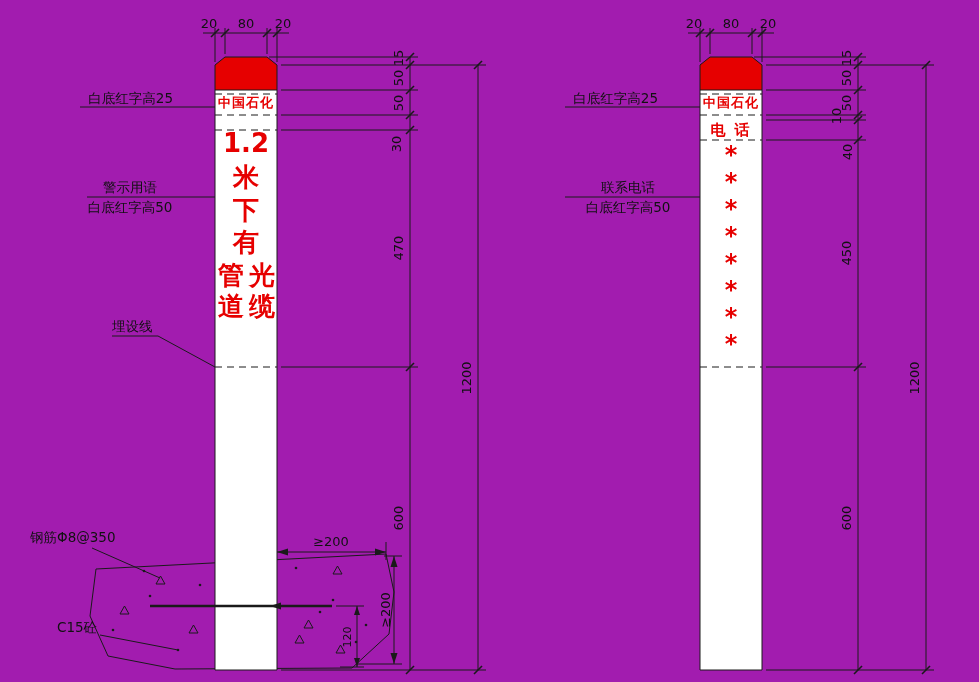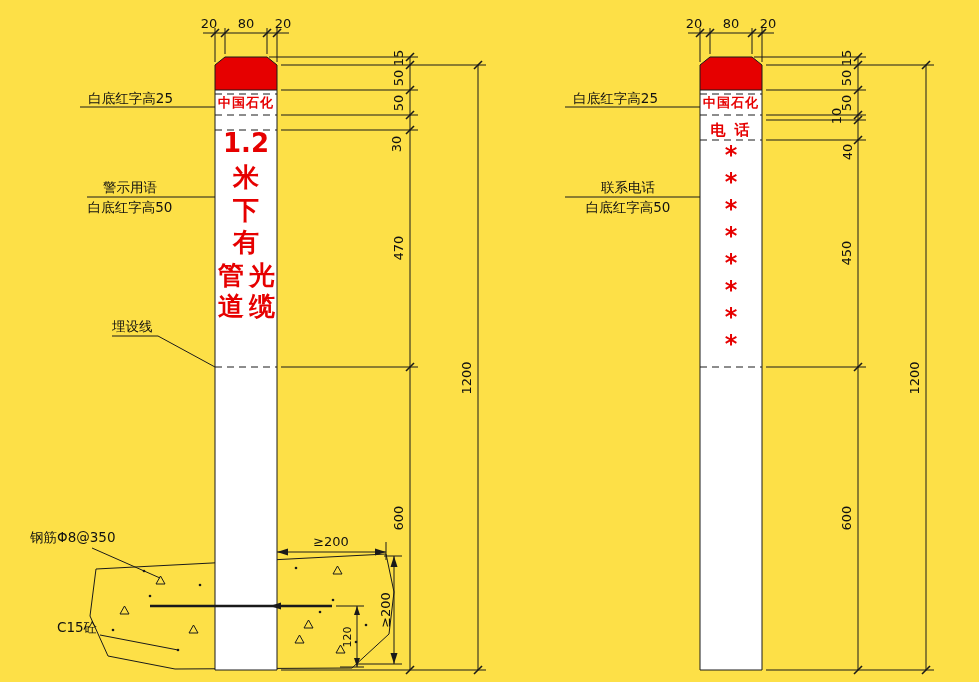--- a/index.html
+++ b/index.html
@@ -1,16 +1,16 @@
 <!DOCTYPE html>
 <html style="--red: #e60000;"><head>
 <meta charset="utf-8">
 <style>
   html,body { margin:0; padding:0; background:#ffffff; }
-  #canvas { position:relative; width:979px; height:682px; background:#fde047; overflow:hidden; }
+  #canvas { position:relative; width:979px; height:682px; background:#a21caf; overflow:hidden; }
   svg { display:block; }
   .ln   { stroke:#1a1a1a; stroke-width:1; fill:none; }
   .tick { stroke:#1a1a1a; stroke-width:1.6; fill:none; }
   .dash { stroke:#1a1a1a; stroke-width:1; stroke-dasharray:7 5; fill:none; }
   .thick{ stroke:#1a1a1a; stroke-width:2.4; fill:none; }
   .fill-red { fill:var(--red,#e60000); stroke:#1a1a1a; stroke-width:1; }
   .white { fill:#ffffff; stroke:none; }
   .arrow { fill:#1a1a1a; stroke:none; }
   .dot { fill:#1a1a1a; }
   text { font-family:"DejaVu Sans","Liberation Sans",sans-serif; fill:#111; }

